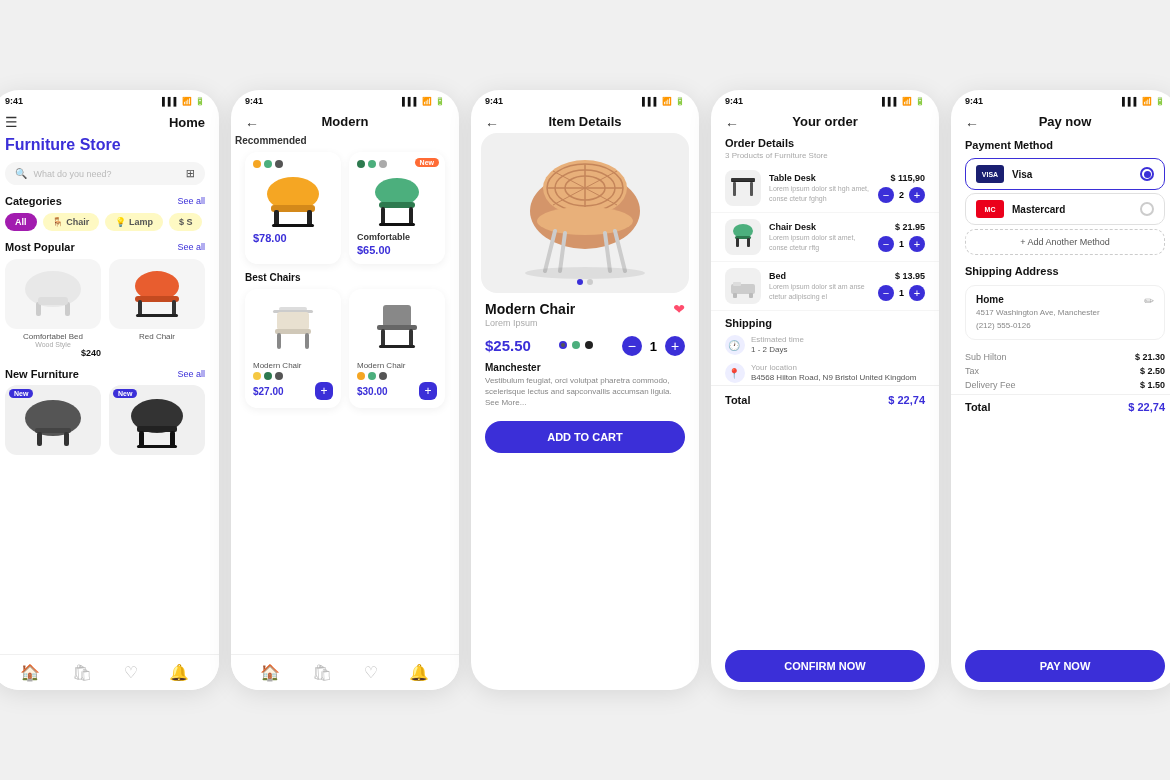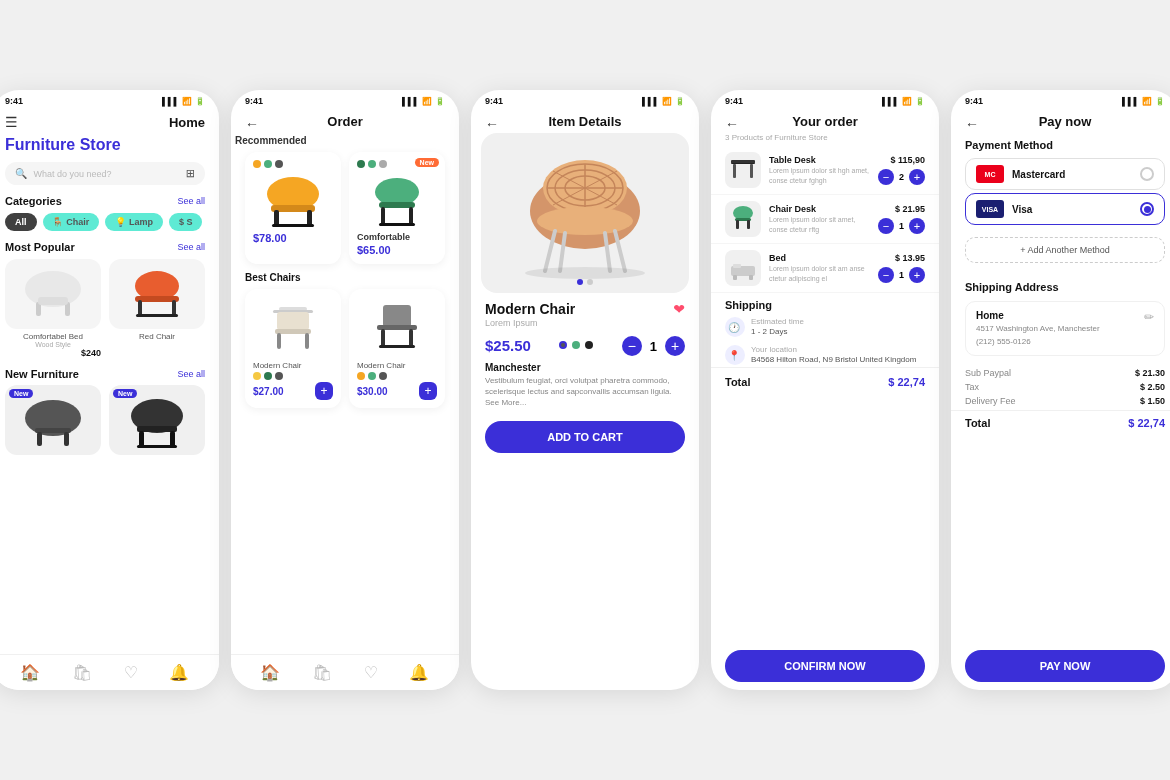--- a/index.html
+++ b/index.html
@@ -47,22 +47,22 @@
     .s1-brand { padding: 2px 14px 4px; font-size: 16px; font-weight: 700; color: #3b2fd8; }
     .s1-search { margin: 4px 14px; background: #f5f5f5; border-radius: 20px; padding: 5px 10px; display: flex; align-items: center; gap: 6px; }
     .s1-search-placeholder { font-size: 9px; color: #bbb; flex: 1; }
     .s1-search-icon { font-size: 10px; color: #999; }
     .s1-filter-icon { font-size: 11px; color: #555; }
     .s1-section-header { display: flex; justify-content: space-between; align-items: center; padding: 6px 14px 3px; }
     .s1-section-title { font-size: 11px; font-weight: 700; color: #111; }
     .s1-see-all { font-size: 9px; color: #3b2fd8; }
     .s1-categories { display: flex; gap: 6px; padding: 3px 14px 4px; align-items: center; }
     .s1-cat-btn { padding: 4px 10px; border-radius: 16px; font-size: 9px; font-weight: 600; cursor: pointer; border: none; }
-    .s1-cat-active { background: #404040; color: #fff; }
-    .s1-cat-inactive { background: #5eead4; color: #555; display: flex; align-items: center; gap: 3px; }
+    .s1-cat-active { background: #a21caf; color: #fff; }
+    .s1-cat-inactive { background: #fef9c3; color: #555; display: flex; align-items: center; gap: 3px; }
     .s1-popular-grid { display: flex; gap: 8px; padding: 3px 14px 4px; }
     .s1-popular-item { flex: 1; }
     .s1-popular-img { width: 100%; height: 70px; background: #f5f5f5; border-radius: 12px; display: flex; align-items: center; justify-content: center; overflow: hidden; }
     .s1-popular-label { font-size: 8px; color: #555; margin-top: 3px; text-align: center; }
     .s1-popular-price { font-size: 9px; font-weight: 700; color: #111; text-align: right; }
     .s1-new-grid { display: flex; gap: 8px; }
     .s1-new-item { flex: 1; position: relative; }
     .s1-new-img { width: 100%; height: 70px; background: #f0f0f0; border-radius: 12px; display: flex; align-items: center; justify-content: center; overflow: hidden; }
     .s1-new-badge { position: absolute; top: 4px; left: 4px; background: #3b2fd8; color: #fff; font-size: 7px; font-weight: 700; padding: 1px 5px; border-radius: 6px; }
     
@@ -148,21 +148,21 @@
     .s5-payment-opt { display: flex; align-items: center; gap: 8px; padding: 6px 10px; margin: 3px 14px; border: 1px solid #e0e0e0; border-radius: 10px; }
     .s5-payment-opt.selected { border-color: #3b2fd8; }
     .s5-card-icon { width: 28px; height: 18px; border-radius: 3px; display: flex; align-items: center; justify-content: center; font-size: 7px; font-weight: 700; flex-shrink: 0; }
     .s5-card-visa { background: #1a1f71; color: #fff; }
     .s5-card-mc { background: #eb001b; color: #fff; }
     .s5-card-pp { background: #003087; color: #fff; }
     .s5-card-name { flex: 1; font-size: 10px; font-weight: 600; color: #111; }
     .s5-radio { width: 14px; height: 14px; border-radius: 50%; border: 2px solid #3b2fd8; display: flex; align-items: center; justify-content: center; }
     .s5-radio-fill { width: 7px; height: 7px; border-radius: 50%; background: #3b2fd8; }
     .s5-radio-empty { border-color: #ccc; }
-    .s5-add-method { margin: 12px 14px; border: 1px dashed #ccc; border-radius: 10px; padding: 7px; text-align: center; font-size: 9px; color: #555; cursor: pointer; }
+    .s5-add-method { margin: 4px 14px; border: 1px dashed #ccc; border-radius: 10px; padding: 7px; text-align: center; font-size: 9px; color: #555; cursor: pointer; }
     .s5-address { padding: 4px 14px; }
     .s5-addr-box { border: 1px solid #f0f0f0; border-radius: 10px; padding: 8px 10px; position: relative; }
     .s5-addr-label { font-size: 10px; font-weight: 700; color: #111; }
     .s5-addr-text { font-size: 8px; color: #888; margin-top: 2px; line-height: 1.4; }
     .s5-addr-edit { position: absolute; top: 8px; right: 10px; font-size: 12px; color: #aaa; cursor: pointer; }
     .s5-summary { padding: 6px 14px 2px; }
     .s5-sum-row { display: flex; justify-content: space-between; padding: 2px 0; }
     .s5-sum-label { font-size: 9px; color: #888; }
     .s5-sum-val { font-size: 9px; color: #111; font-weight: 600; }
     .s5-total-row { display: flex; justify-content: space-between; padding: 6px 14px 4px; border-top: 1px solid #f0f0f0; }
@@ -284,21 +284,21 @@
     <div class="status-bar">
       <span>9:41</span>
       <div class="status-icons">
         <span>▌▌▌</span>
         <span>📶</span>
         <span>🔋</span>
       </div>
     </div>
     <div class="s2-header">
       <span class="s2-back">←</span>
-      <span class="s2-title">Order</span>
+      <span class="s2-title">Modern</span>
     </div>
     <div class="scroll-area">
       <div class="s2-rec">Recommended</div>
       <div class="s2-rec-grid">
 
         <div class="s2-rec-card">
           <div class="s2-rec-colors">
             <div class="s2-color-dot" style="background:#f5a623;"></div>
             <div class="s2-color-dot" style="background:#4caf7d;"></div>
             <div class="s2-color-dot" style="background:#555;"></div>
@@ -466,20 +466,21 @@
         <span>▌▌▌</span>
         <span>📶</span>
         <span>🔋</span>
       </div>
     </div>
     <div class="s4-header">
       <span class="s4-back">←</span>
       <span class="s4-title">Your order</span>
     </div>
     <div class="scroll-area">
+      <div class="s4-order-det">Order Details</div>
       <div class="s4-order-sub">3 Products of Furniture Store</div>
 
       <div class="s4-item">
         <div class="s4-item-img">
           <svg width="32" height="32" viewBox="0 0 32 32">
             <rect x="4" y="8" width="24" height="2" rx="1" fill="#222"></rect>
             <rect x="4" y="6" width="24" height="3" rx="1" fill="#333"></rect>
             <rect x="6" y="10" width="3" height="14" rx="1" fill="#555"></rect>
             <rect x="23" y="10" width="3" height="14" rx="1" fill="#555"></rect>
           </svg>
@@ -576,47 +577,47 @@
         <span>🔋</span>
       </div>
     </div>
     <div class="s5-header">
       <span class="s5-back">←</span>
       <span class="s5-title">Pay now</span>
     </div>
     <div class="scroll-area">
       <div class="s5-section">Payment Method</div>
 
-      <div class="s5-payment-opt">
-        <div class="s5-card-icon s5-card-mc">MC</div>
-        <span class="s5-card-name">Mastercard</span>
-        <div class="s5-radio s5-radio-empty"></div>
-      </div>
-
       <div class="s5-payment-opt selected">
         <div class="s5-card-icon s5-card-visa">VISA</div>
         <span class="s5-card-name">Visa</span>
         <div class="s5-radio">
           <div class="s5-radio-fill"></div>
         </div>
+      </div>
+
+      <div class="s5-payment-opt">
+        <div class="s5-card-icon s5-card-mc">MC</div>
+        <span class="s5-card-name">Mastercard</span>
+        <div class="s5-radio s5-radio-empty"></div>
       </div>
 
       <div class="s5-add-method">+ Add Another Method</div>
       <div class="s5-section">Shipping Address</div>
       <div class="s5-address">
         <div class="s5-addr-box">
           <div class="s5-addr-label">Home</div>
           <div class="s5-addr-text">4517 Washington Ave, Manchester</div>
           <div class="s5-addr-text">(212) 555-0126</div>
           <div class="s5-addr-edit">✏</div>
         </div>
       </div>
       <div class="s5-summary">
         <div class="s5-sum-row">
-          <span class="s5-sum-label">Sub Paypal</span>
+          <span class="s5-sum-label">Sub Hilton</span>
           <span class="s5-sum-val">$ 21.30</span>
         </div>
         <div class="s5-sum-row">
           <span class="s5-sum-label">Tax</span>
           <span class="s5-sum-val">$ 2.50</span>
         </div>
         <div class="s5-sum-row">
           <span class="s5-sum-label">Delivery Fee</span>
           <span class="s5-sum-val">$ 1.50</span>
         </div>

